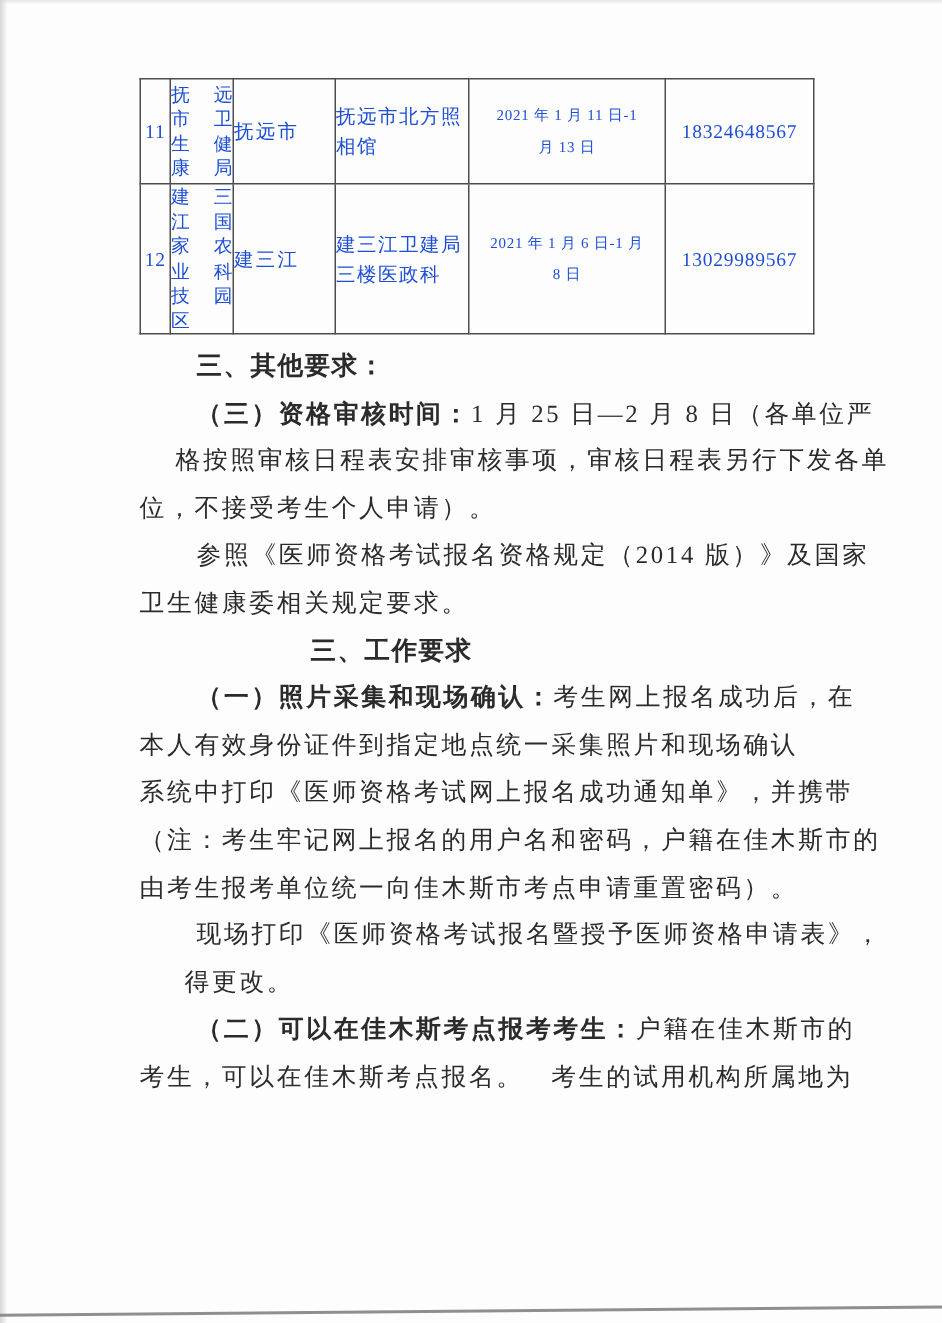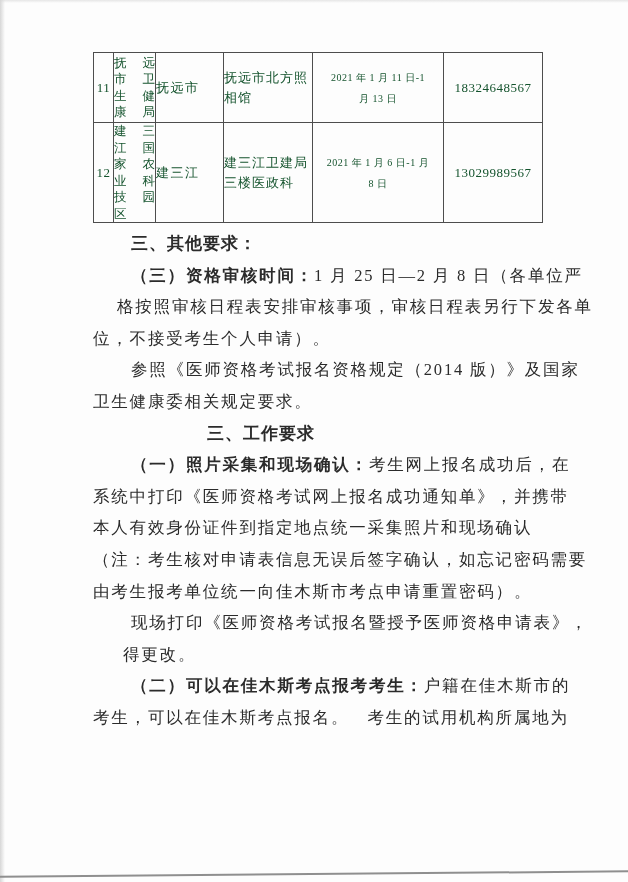--- a/index.html
+++ b/index.html
@@ -11,21 +11,21 @@
   
   .edge-left{position:absolute;left:0;top:0;width:5px;height:100%;
     background:linear-gradient(to right,#d7d7d7,rgba(255,255,255,0));}
   .edge-top{position:absolute;left:0;top:0;width:100%;height:3px;
     background:linear-gradient(to bottom,#e6e6e6,rgba(255,255,255,0));}
   .scan-bottom-line{position:absolute;left:-8px;top:873px;width:660px;height:2px;
     background:#8f8f8f;transform:rotate(-0.5deg);}
   
   table.sched{position:absolute;left:93px;top:52px;width:449px;
     border-collapse:collapse;table-layout:fixed;}
-  table.sched td{border:1px solid #4d4d4d;font-size:13px;color:#14532d;
+  table.sched td{border:1px solid #4d4d4d;font-size:13px;color:#1d4ed8;
     vertical-align:middle;padding:0;overflow:hidden;}
   tr.r1{height:70px;} tr.r2{height:99px;}
   td.num{text-align:center;font-size:12.5px;letter-spacing:0.5px;}
   td.org{padding:2px 4px;}
   td.org .ln{display:block;text-align:justify;text-align-last:justify;
     line-height:16.5px;font-size:12.5px;}
   td.city{padding-left:7px;font-size:13px;letter-spacing:1.5px;}
   td.place{padding:0 4px 0 7px;}
   td.place .ln{display:block;line-height:20px;font-size:13px;letter-spacing:1px;}
   td.date{text-align:center;}
@@ -101,23 +101,23 @@
 
   <div class="content">
       <div class="bl hd" style="padding-left: 38px;"><span class="b">三、其他要求：</span></div>
       <div class="bl" style="padding-left: 38px;"><span class="b">（三）资格审核时间：</span><span class="">1 月 25 日—2 月 8 日（各单位严</span></div>
       <div class="bl" style="padding-left: 0px; margin-left: 24px;"><span class="">格按照审核日程表安排审核事项，审核日程表另行下发各单</span></div>
       <div class="bl" style="padding-left: 0px;"><span class="">位，不接受考生个人申请）。</span></div>
       <div class="bl" style="padding-left: 38px;"><span class="">参照《医师资格考试报名资格规定（2014 版）》及国家</span></div>
       <div class="bl" style="padding-left: 0px;"><span class="">卫生健康委相关规定要求。</span></div>
       <div class="bl hd" style="padding-left: 114px;"><span class="b">三、工作要求</span></div>
       <div class="bl" style="padding-left: 38px;"><span class="b">（一）照片采集和现场确认：</span><span class="">考生网上报名成功后，在</span></div>
+      <div class="bl" style="padding-left: 0px;"><span class="">本人有效身份证件到指定地点统一采集照片和现场确认</span></div>
       <div class="bl" style="padding-left: 0px;"><span class="">系统中打印《医师资格考试网上报名成功通知单》，并携带</span></div>
-      <div class="bl" style="padding-left: 0px;"><span class="">本人有效身份证件到指定地点统一采集照片和现场确认</span></div>
-      <div class="bl" style="padding-left: 0px;"><span class="">（注：考生核对申请表信息无误后签字确认，如忘记密码需要</span></div>
+      <div class="bl" style="padding-left: 0px;"><span class="">（注：考生牢记网上报名的用户名和密码，户籍在佳木斯市的</span></div>
       <div class="bl" style="padding-left: 0px;"><span class="">由考生报考单位统一向佳木斯市考点申请重置密码）。</span></div>
       <div class="bl" style="padding-left: 38px;"><span class="">现场打印《医师资格考试报名暨授予医师资格申请表》，</span></div>
       <div class="bl" style="padding-left: 0px; margin-left: 30px;"><span class="">得更改。</span></div>
       <div class="bl" style="padding-left: 38px;"><span class="b">（二）可以在佳木斯考点报考考生：</span><span class="">户籍在佳木斯市的</span></div>
       <div class="bl" style="padding-left: 0px;"><span class="">考生，可以在佳木斯考点报名。　考生的试用机构所属地为</span></div>
     </div>
 
   <div class="scan-bottom-line"></div>
 </div>
 

